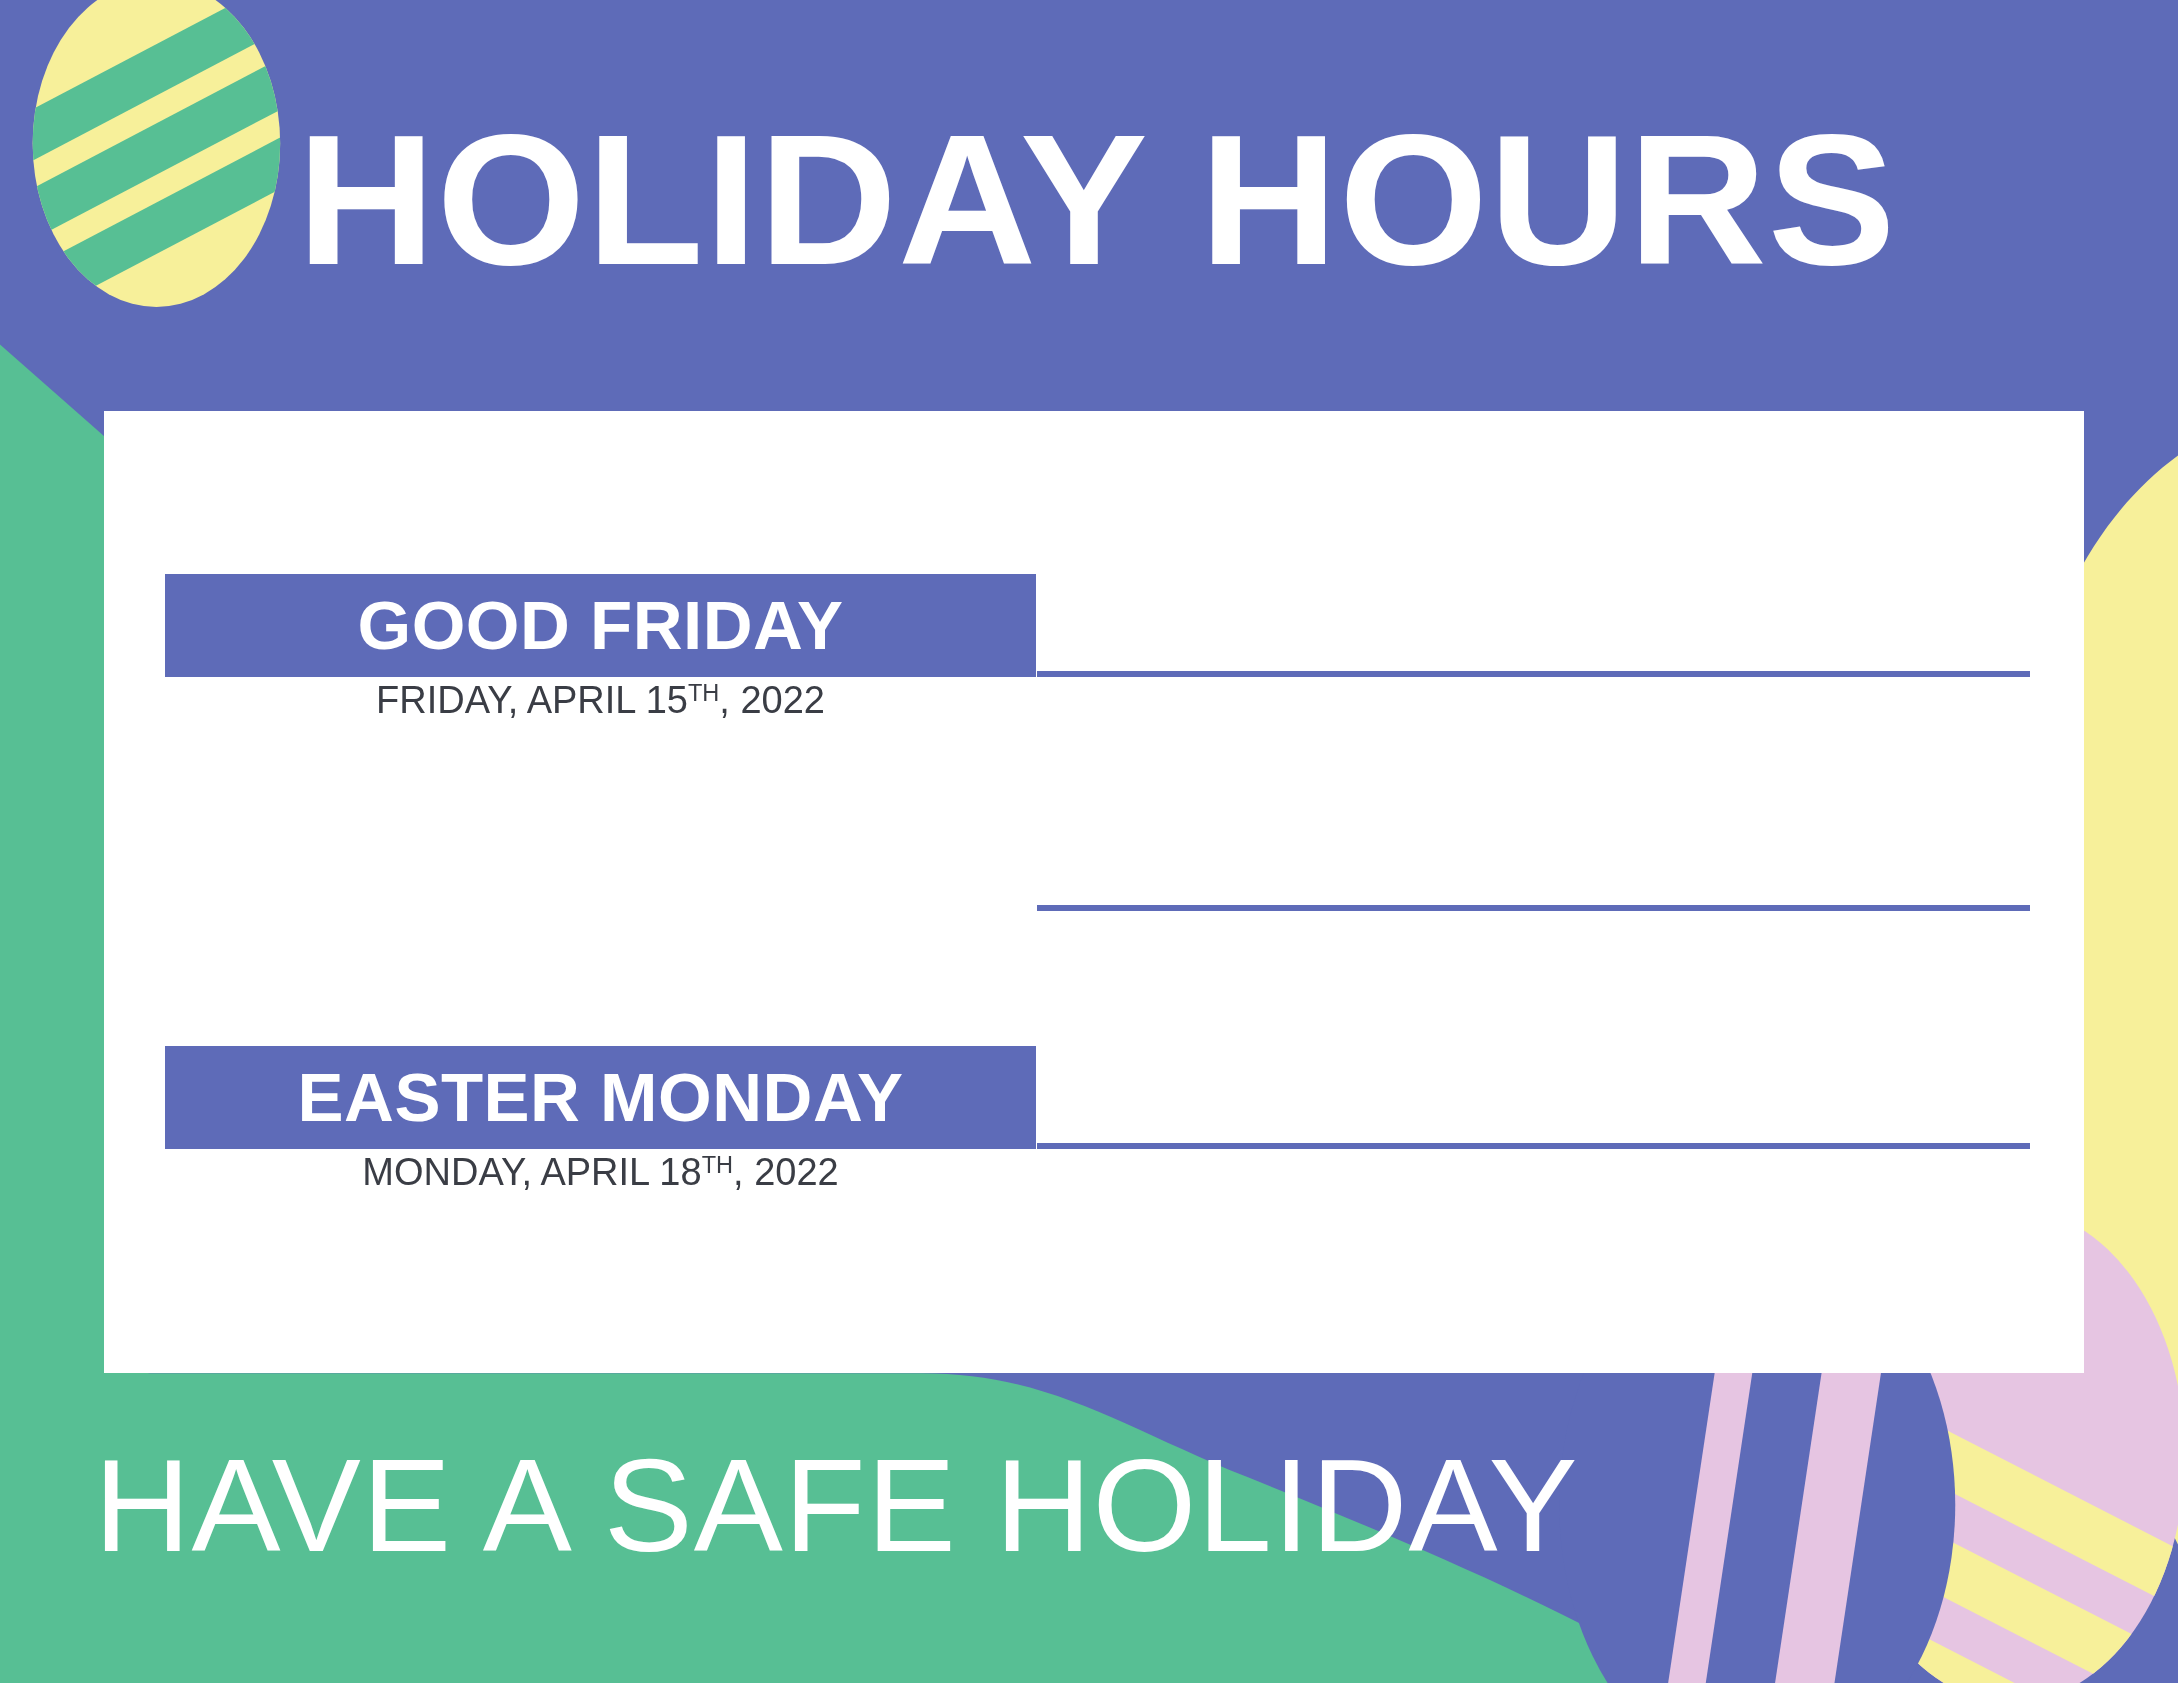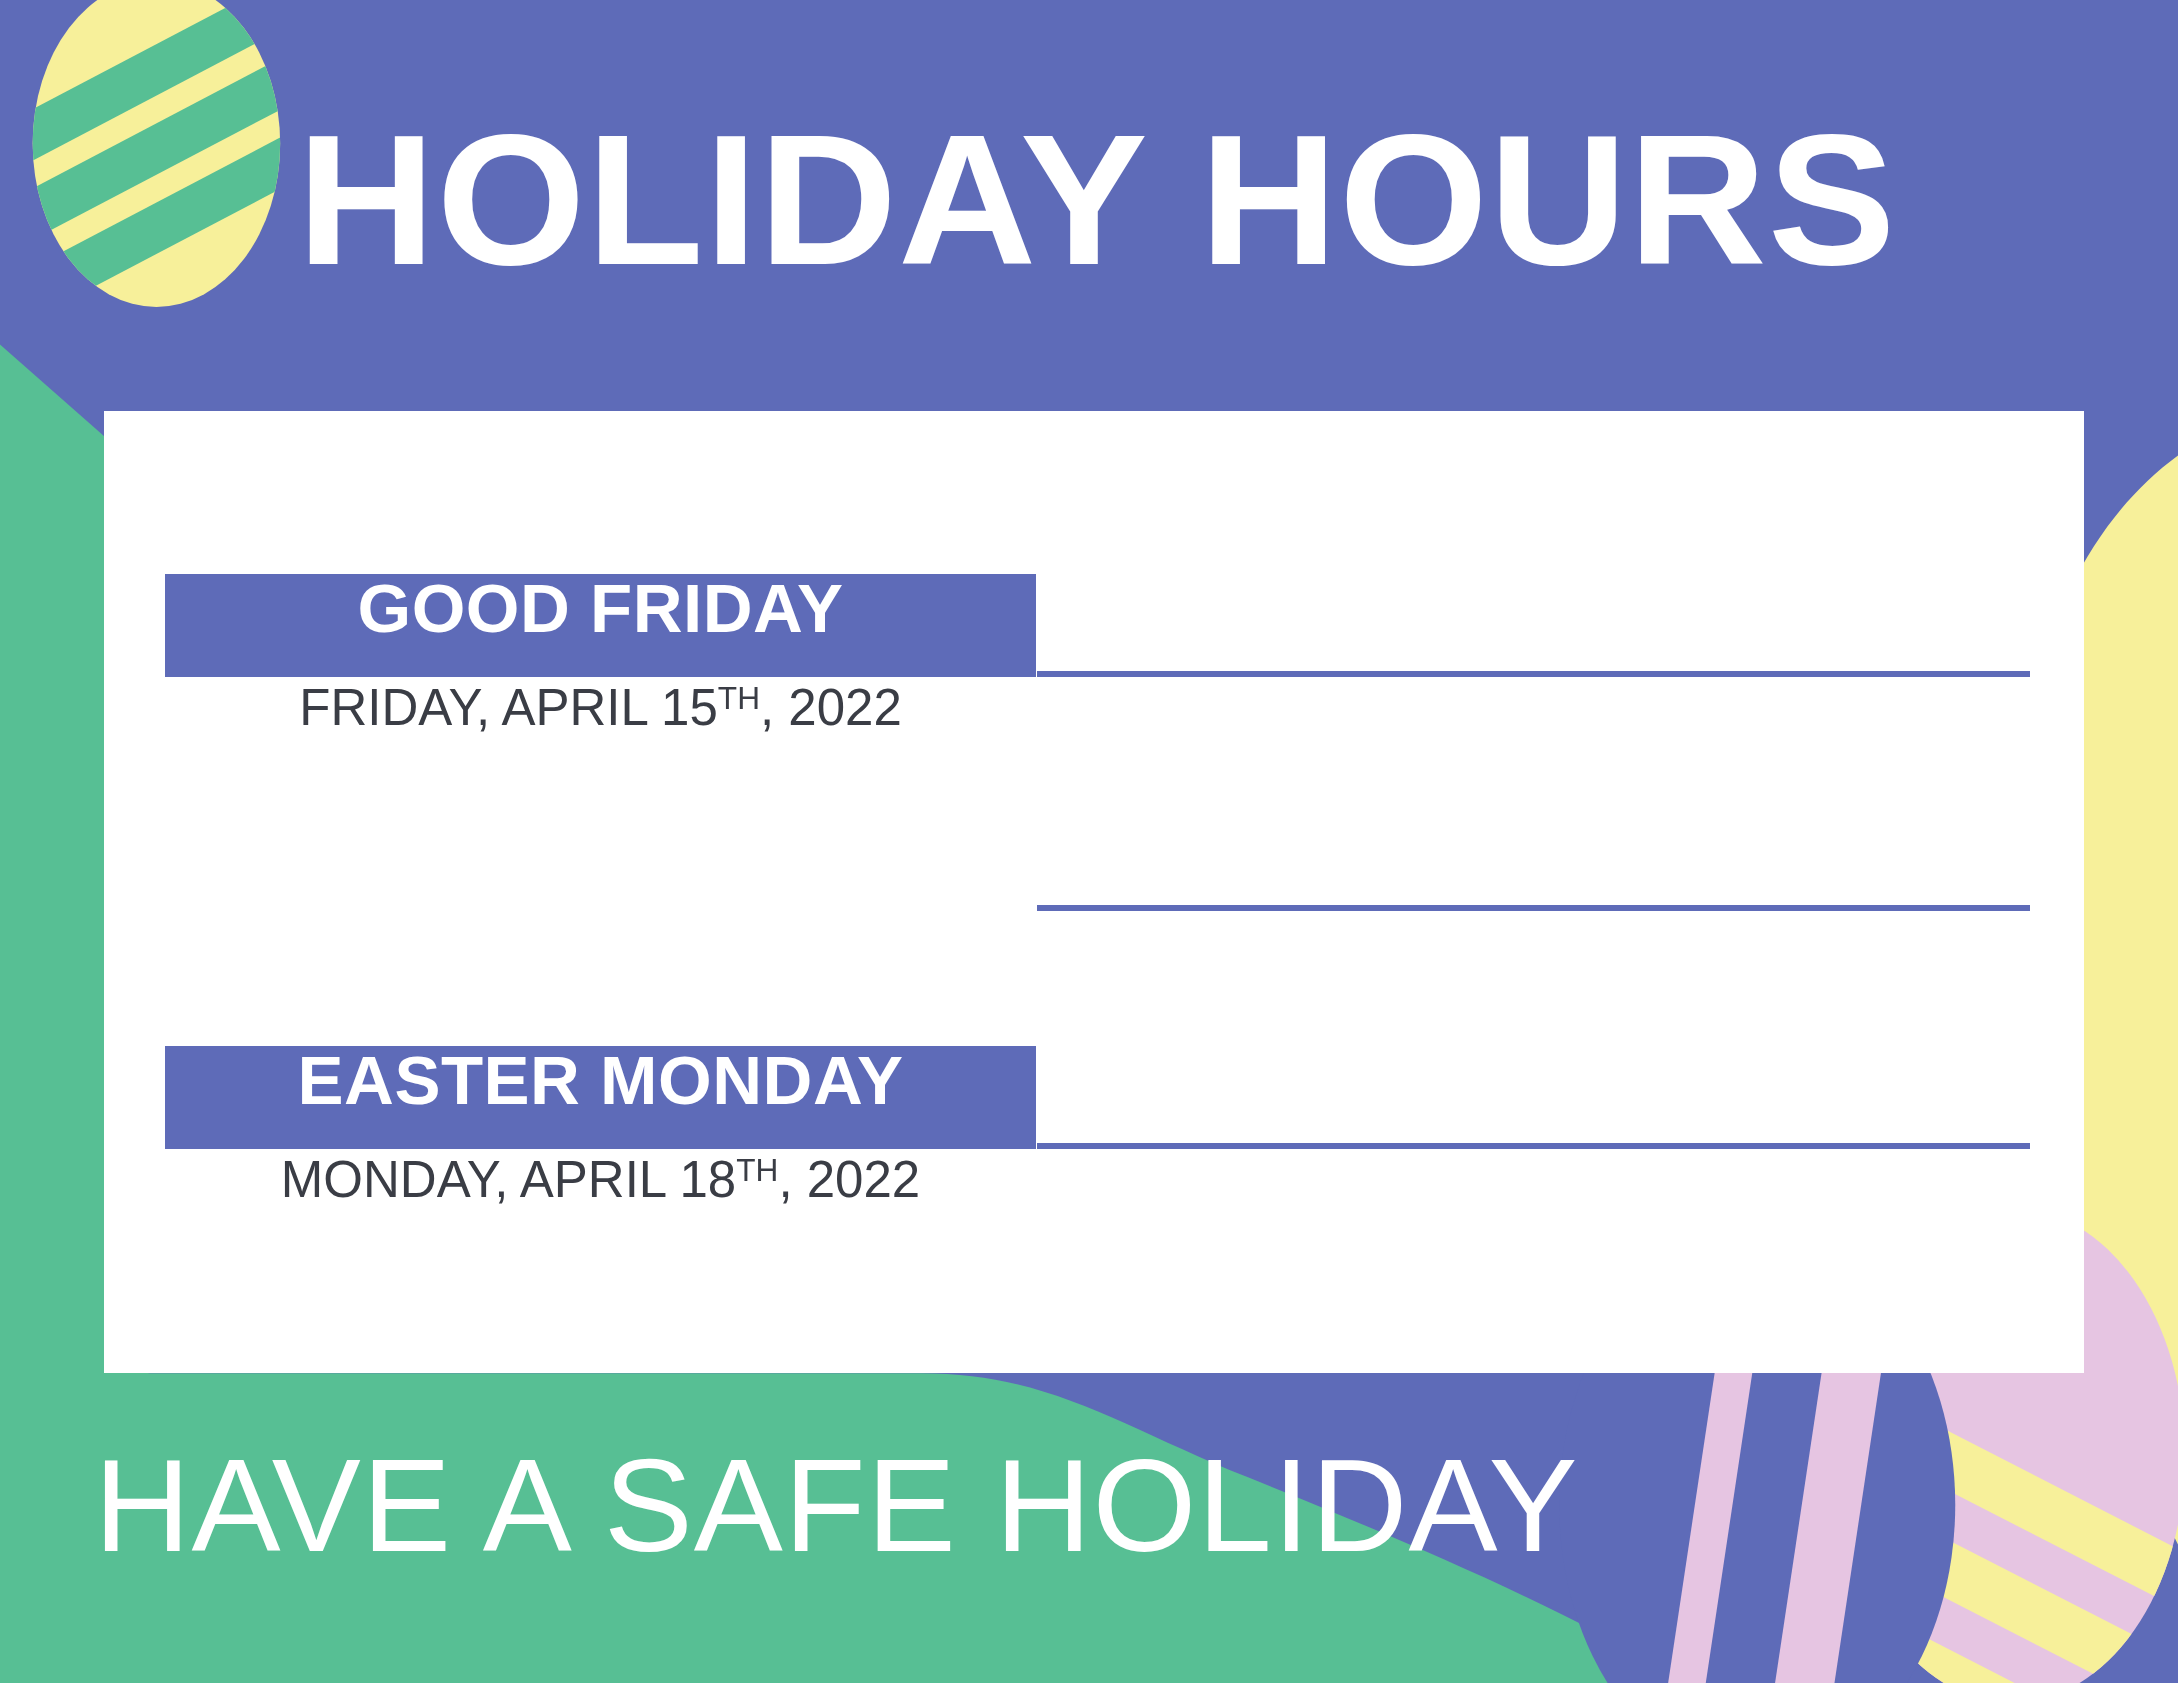--- a/index.html
+++ b/index.html
@@ -77,21 +77,21 @@
     height: 103px;
   }
   .bar {
     position: absolute;
     left: 61px;
     top: 0;
     width: 871px;
     height: 103px;
     background: #5E6BB8;
     display: flex;
-    align-items: flex-start;
+    align-items: center;
     justify-content: center;
     box-sizing: border-box;
     padding: 0 12px;
   }
   .bar-label {
     color: #ffffff;
     font-family: "Liberation Sans Narrow", "Liberation Sans", sans-serif;
     font-weight: 700;
     font-size: 69px;
     line-height: 1;
@@ -109,21 +109,21 @@
   }
   .date {
     position: absolute;
     left: 61px;
     top: 107px;
     width: 871px;
     text-align: center;
     color: #3A3D45;
     font-family: "Liberation Sans Narrow", "Liberation Sans", sans-serif;
     font-weight: 400;
-    font-size: 51px;
+    font-size: 38px;
     line-height: 1.05;
     white-space: nowrap;
   }
   .date sup {
     font-size: 0.62em;
     vertical-align: 0.52em;
     line-height: 0;
   }
 
   

